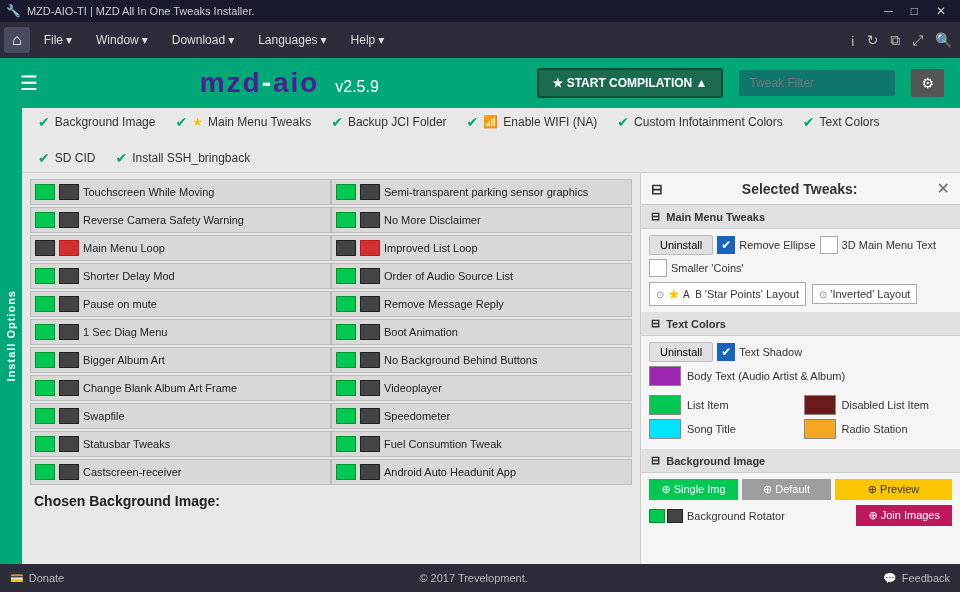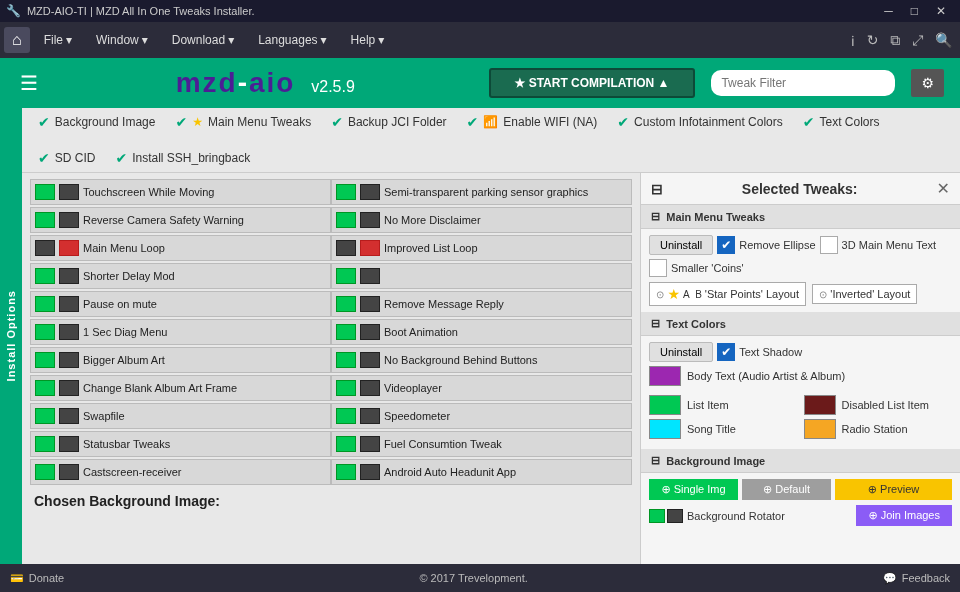--- a/index.html
+++ b/index.html
@@ -82,36 +82,36 @@
       border: none;
       color: white;
       font-size: 20px;
       cursor: pointer;
       padding: 4px;
     }
     .start-btn {
       background: #1a6b50;
       border: 2px solid #0d4a38;
       color: white;
-      padding: 6px 24px;
+      padding: 6px 14px;
       font-size: 12px;
       font-weight: bold;
       cursor: pointer;
       border-radius: 3px;
       display: flex;
       align-items: center;
       gap: 5px;
     }
     .search-box {
-      background: #ffffff;
+      background: #0f766e;
       border: none;
       padding: 6px 10px;
-      width: 184px;
+      width: 156px;
       font-size: 12px;
-      border-radius: 10px;
+      border-radius: 2px;
     }
     .settings-btn {
       background: #555;
       border: none;
       color: white;
       padding: 6px 10px;
       cursor: pointer;
       font-size: 14px;
       border-radius: 2px;
     }
@@ -326,21 +326,21 @@
     .bg-btn-yellow {
       background: #f9c400;
       border: none;
       color: #333;
       padding: 4px 24px;
       font-size: 11px;
       cursor: pointer;
       flex: 1;
     }
     .bg-btn-blue {
-      background: #8b5cf6;
+      background: #be185d;
       border: none;
       color: white;
       padding: 4px 12px;
       font-size: 11px;
       cursor: pointer;
     }
     .rotator-row {
       display: flex;
       align-items: center;
       gap: 4px;
@@ -571,20 +571,21 @@
               <span class="tweak-label">No More Disclaimer</span>
             </div>
             <div class="tweak-item">
               <span class="toggle-dark"></span>
               <span class="toggle-red"></span>
               <span class="tweak-label">Improved List Loop</span>
             </div>
             <div class="tweak-item">
               <span class="toggle-green"></span>
               <span class="toggle-dark"></span>
+              <span class="tweak-label">Order of Audio Source List</span>
             </div>
             <div class="tweak-item">
               <span class="toggle-green"></span>
               <span class="toggle-dark"></span>
               <span class="tweak-label">Remove Message Reply</span>
             </div>
             <div class="tweak-item">
               <span class="toggle-green"></span>
               <span class="toggle-dark"></span>
               <span class="tweak-label">Boot Animation</span>

